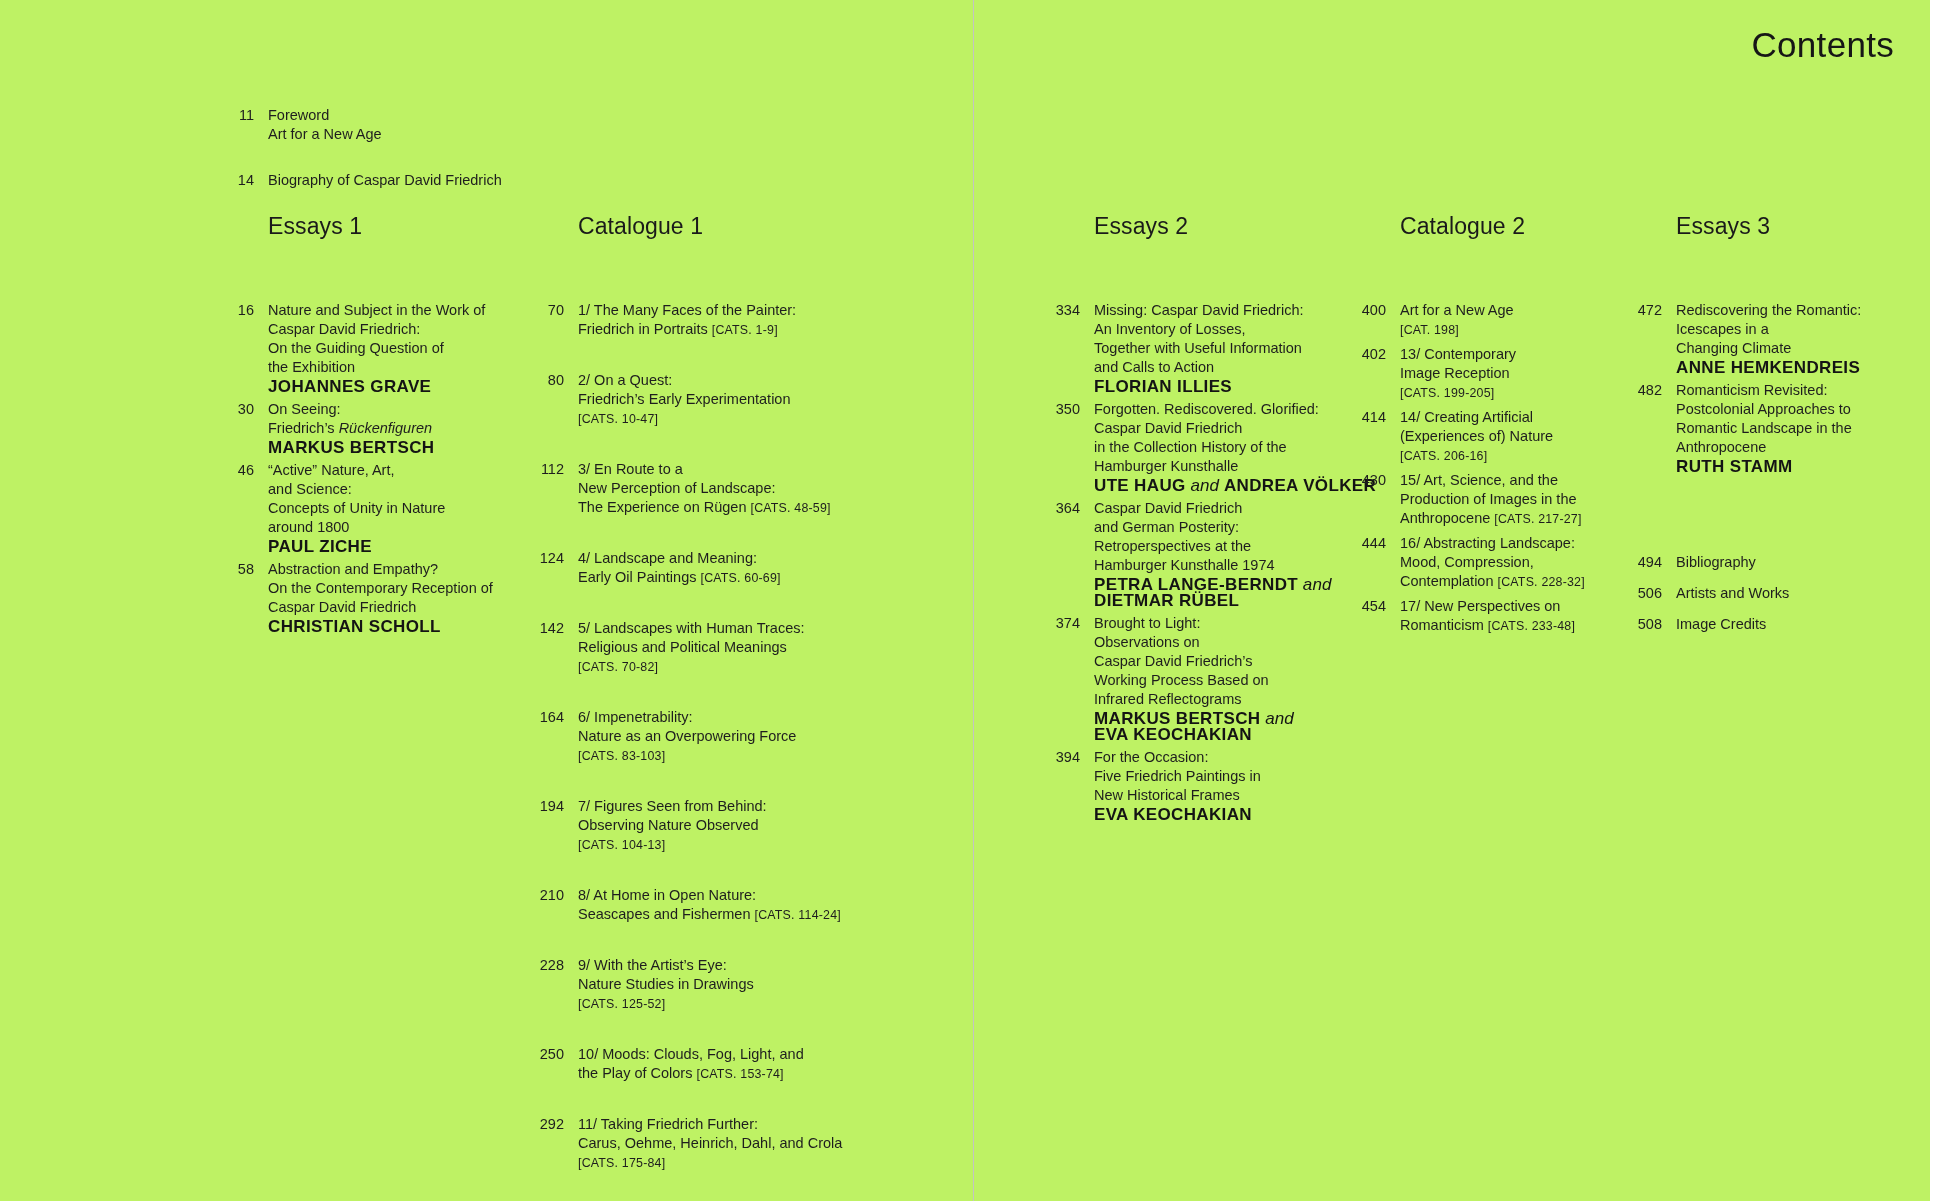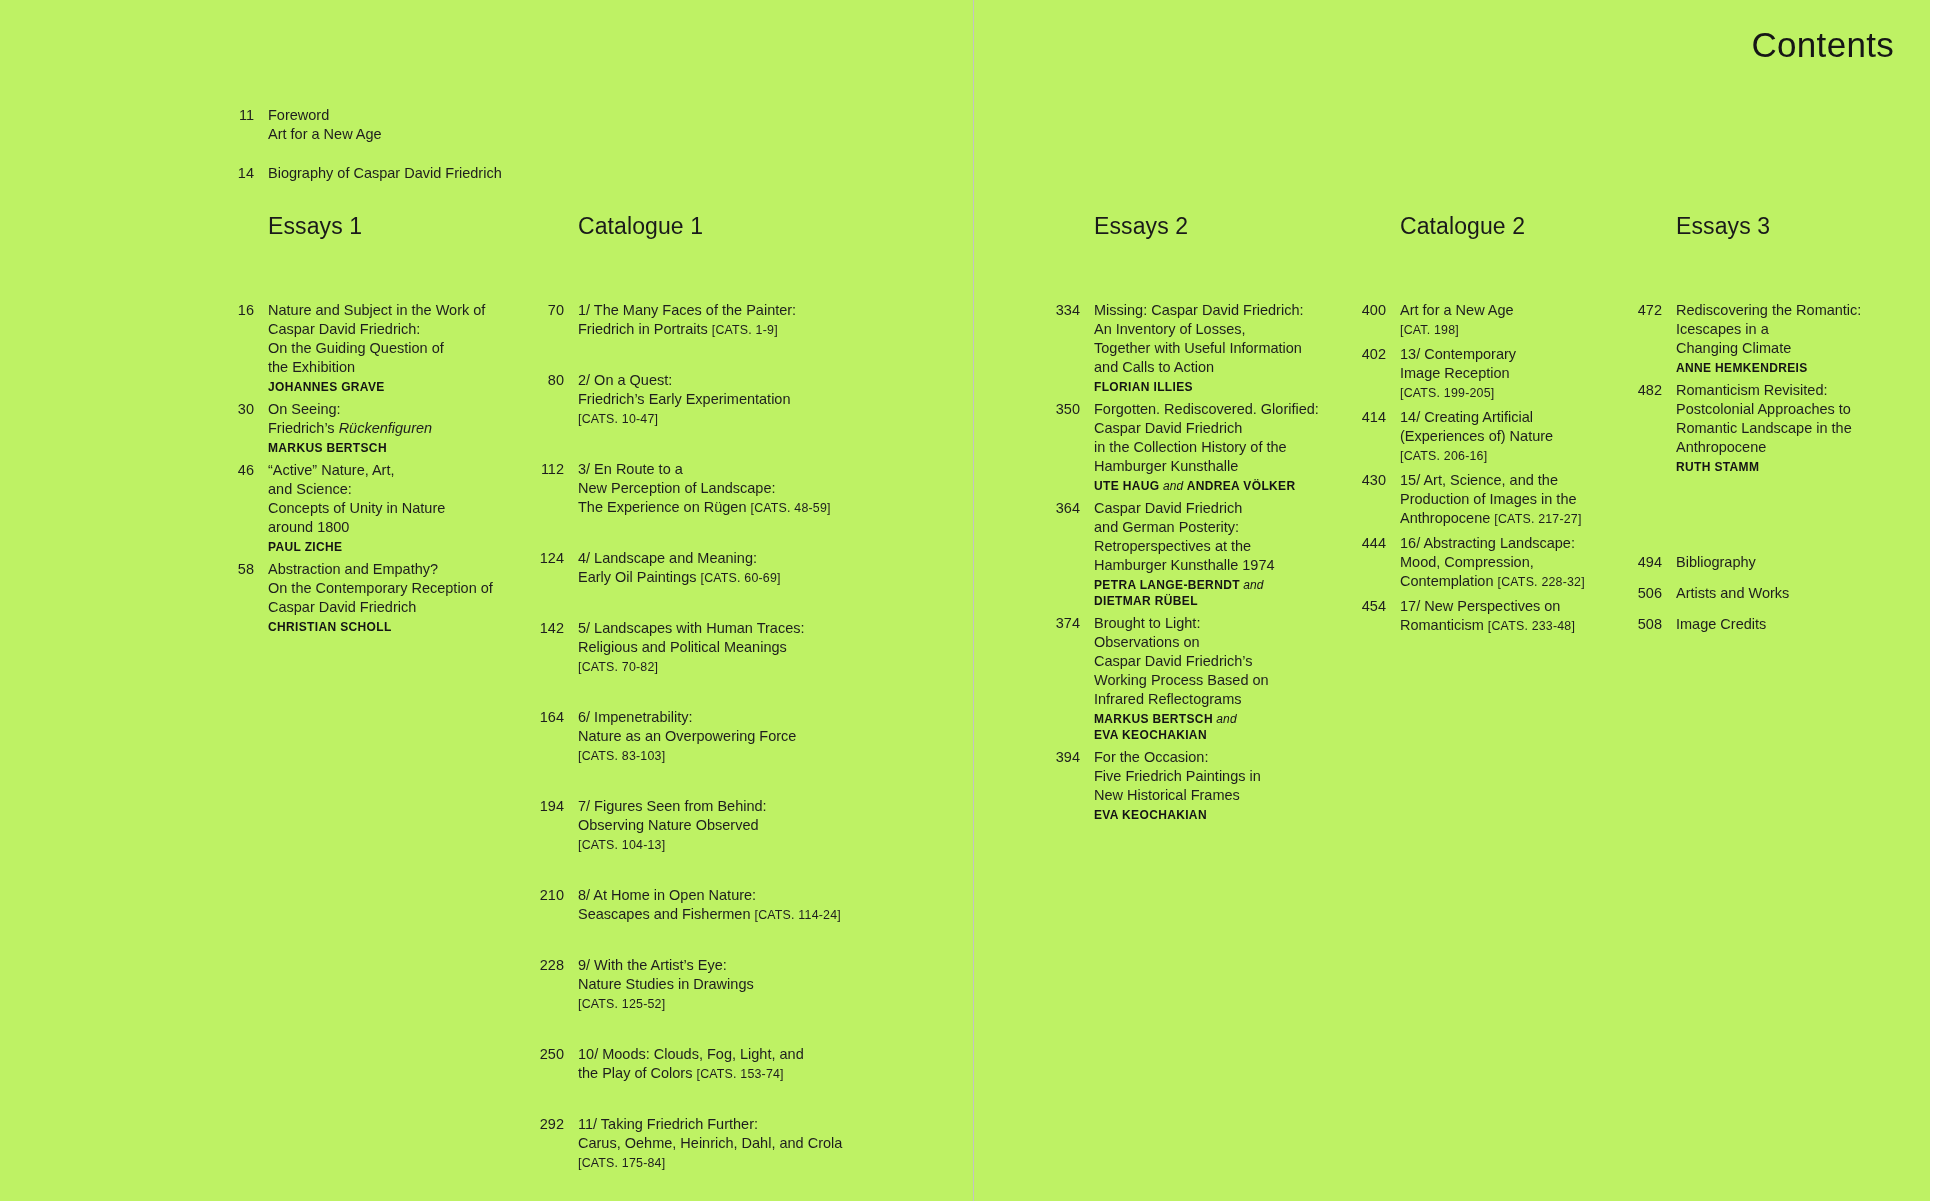--- a/index.html
+++ b/index.html
@@ -61,29 +61,29 @@
   .line {
     font-size: 14.5px;
     line-height: 19px;
     white-space: nowrap;
   }
   .seg-n { }
   .seg-i { font-style: italic; }
   .seg-c { font-size: 12.4px; letter-spacing: 0.2px; text-align: center; }
   .authors { margin-top: 2px; }
   .authors .line {
-    font-size: 12px;
+    font-size: 17px;
     line-height: 16px;
     font-weight: 700;
     letter-spacing: 0.35px;
     color: #141414;
   }
   .authors .seg-n { font-weight: 400; letter-spacing: 0.1px; font-style: italic; }
   .endmatter { margin-top: 78px; display: flex; flex-direction: column; gap: 12px; }
-  .front-items { display: flex; flex-direction: column; gap: 20px; }
+  .front-items { display: flex; flex-direction: column; gap: 27px; }
 </style>
 </head>
 <body>
 
 <div class="spread">
 
   <div class="divider"></div>
 
   <div class="contents-title">Contents</div>
 

